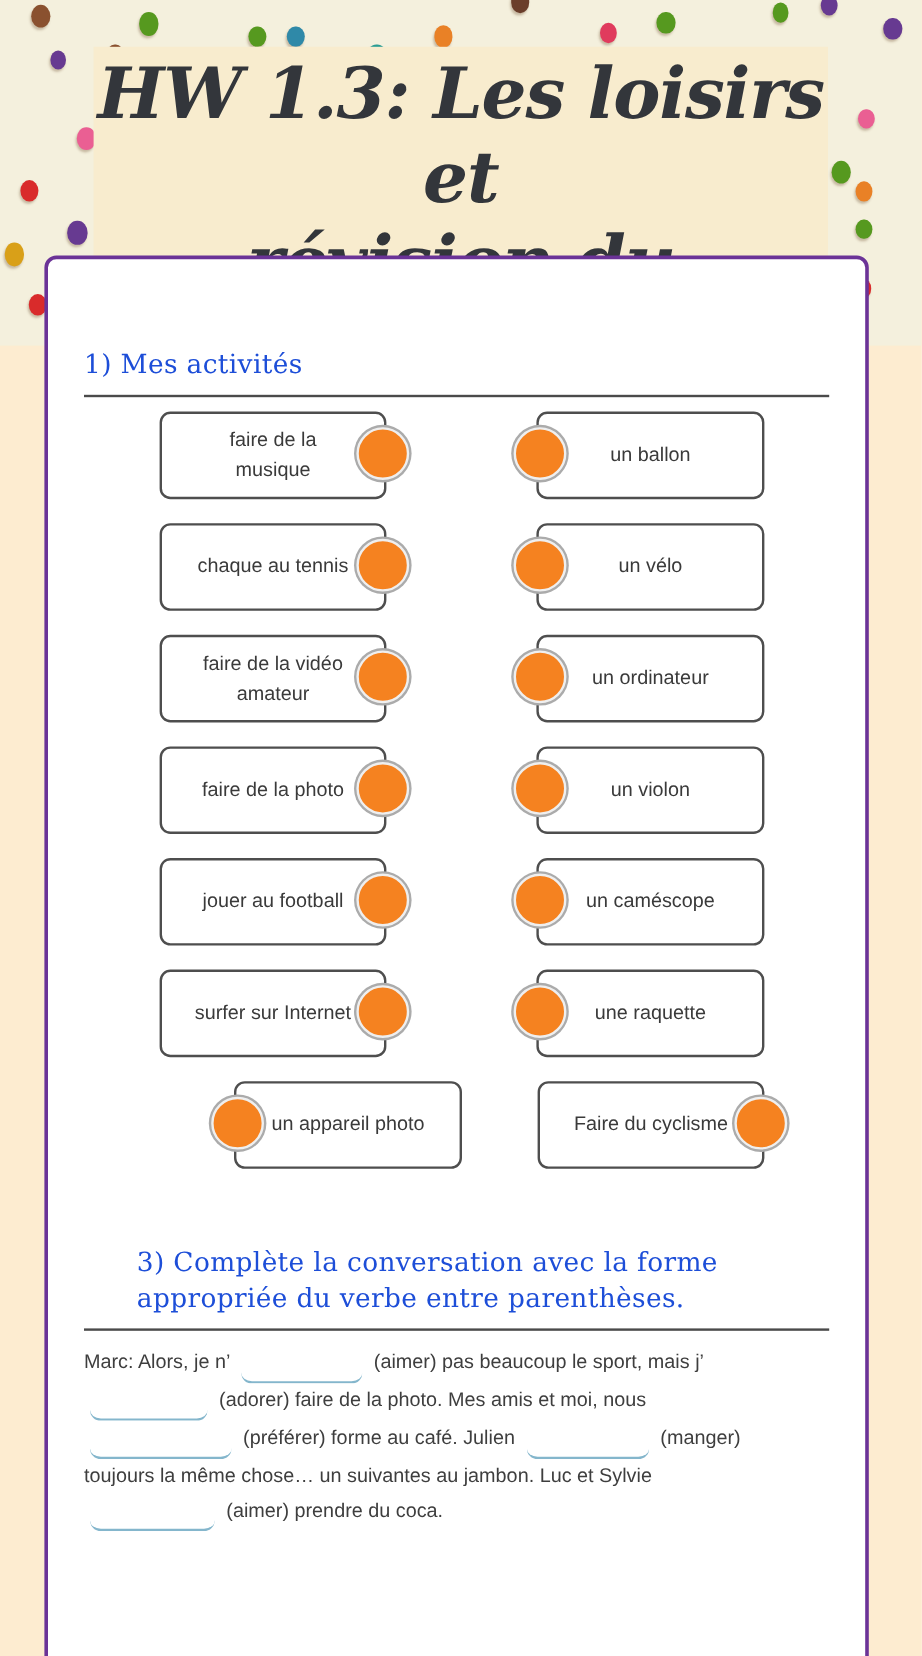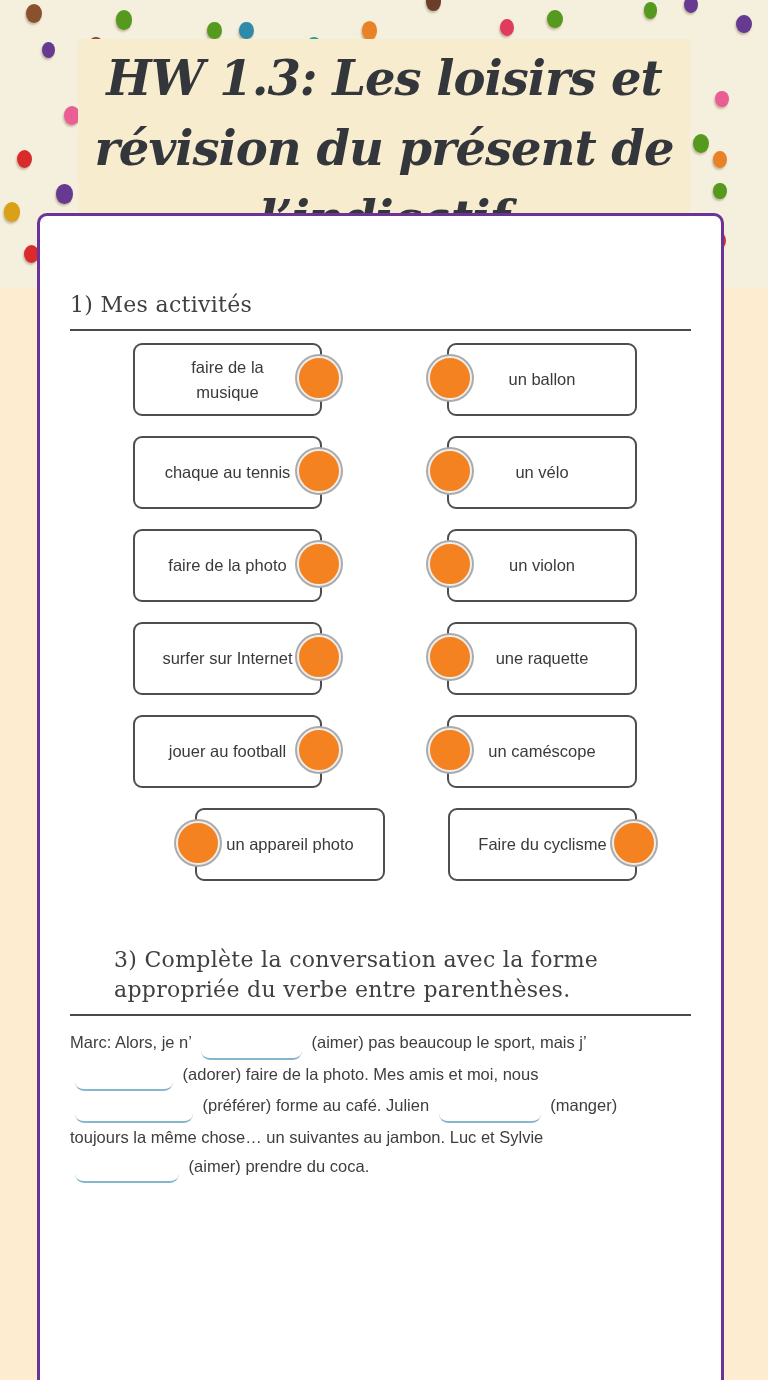--- a/index.html
+++ b/index.html
@@ -28,40 +28,40 @@
     position: absolute; left: 78px; top: 39px;
     width: 612px; height: 224px;
     background: #f8ecce;
     z-index: 1; text-align: center;
     padding-top: 4px; box-sizing: border-box;
   }
   .title-line {
     display: block;
     font-family: "DejaVu Serif", serif;
     font-style: italic; font-weight: bold;
-    font-size: 48px; line-height: 70px;
+    font-size: 59px; line-height: 70px;
     color: #33363b; letter-spacing: -1px;
   }
 
   
   .card {
     position: absolute; left: 37px; top: 213px;
     width: 687px; height: 1245px;
     background: #ffffff;
     border: 3px solid #6b3397;
     border-radius: 10px;
     padding: 0 30px;
     box-sizing: border-box;
     z-index: 2;
   }
   .sec-heading {
     font-family: "DejaVu Serif", serif;
     font-weight: normal;
     font-size: 22px; line-height: 30px;
-    color: #404040; letter-spacing: 0.3px;
+    color: #1d4ed8; letter-spacing: 0.3px;
     margin: 0;
   }
   .sec1-heading { margin-top: 74px; }
   .sec3-heading { margin-top: 64px; margin-left: 44px; }
   .rule { margin-top: 9px; border-top: 2px solid #4a4a4a; }
 
   .instructions {
     margin: 13px 0 0;
     font-size: 16.5px; line-height: 29px;
     color: #3e3e3e;
@@ -200,30 +200,35 @@
         <div class="mrow">
           <div class="mbox left"><span>faire de la
 musique</span><div class="connector"></div></div>
           <div class="mbox right"><span>un ballon</span><div class="connector"></div></div>
         </div>
         <div class="mrow">
           <div class="mbox left"><span>chaque au tennis</span><div class="connector"></div></div>
           <div class="mbox right"><span>un vélo</span><div class="connector"></div></div>
         </div>
         <div class="mrow">
+          <div class="mbox left"><span>faire de la vidéo
+amateur</span><div class="connector"></div></div>
+          <div class="mbox right"><span>un ordinateur</span><div class="connector"></div></div>
+        </div>
+        <div class="mrow">
           <div class="mbox left"><span>faire de la photo</span><div class="connector"></div></div>
           <div class="mbox right"><span>un violon</span><div class="connector"></div></div>
         </div>
         <div class="mrow">
+          <div class="mbox left"><span>jouer au football</span><div class="connector"></div></div>
+          <div class="mbox right"><span>un caméscope</span><div class="connector"></div></div>
+        </div>
+        <div class="mrow">
           <div class="mbox left"><span>surfer sur Internet</span><div class="connector"></div></div>
           <div class="mbox right"><span>une raquette</span><div class="connector"></div></div>
-        </div>
-        <div class="mrow">
-          <div class="mbox left"><span>jouer au football</span><div class="connector"></div></div>
-          <div class="mbox right"><span>un caméscope</span><div class="connector"></div></div>
         </div>
         <div class="mrow">
           <div class="mbox right"><span>un appareil photo</span><div class="connector"></div></div>
           <div class="mbox left"><span>Faire du cyclisme</span><div class="connector"></div></div>
         </div>
       </div>
 
     <h2 class="sec-heading sec3-heading">3) Complète la conversation avec la forme appropriée du verbe entre parenthèses.</h2>
     <div class="rule"></div>
     <div class="dialog">

